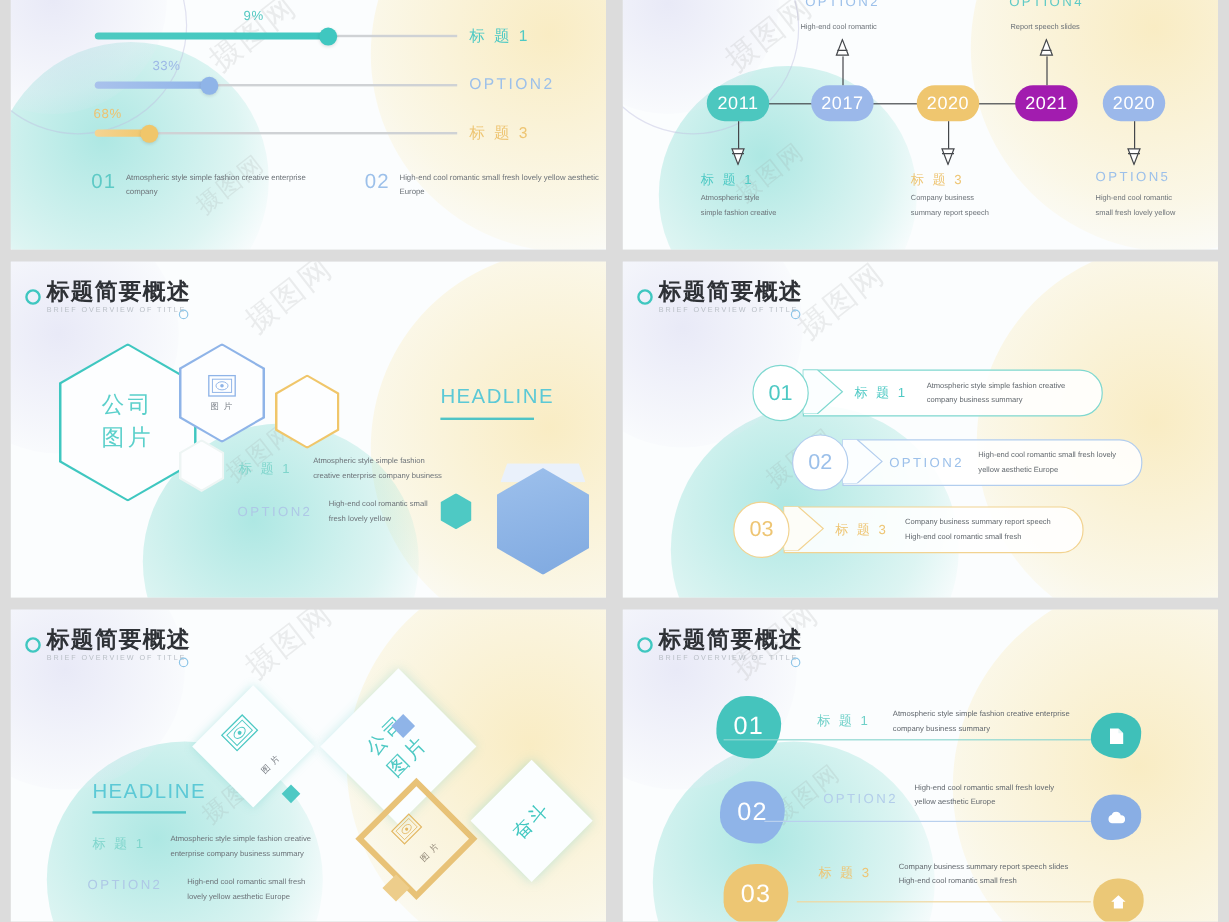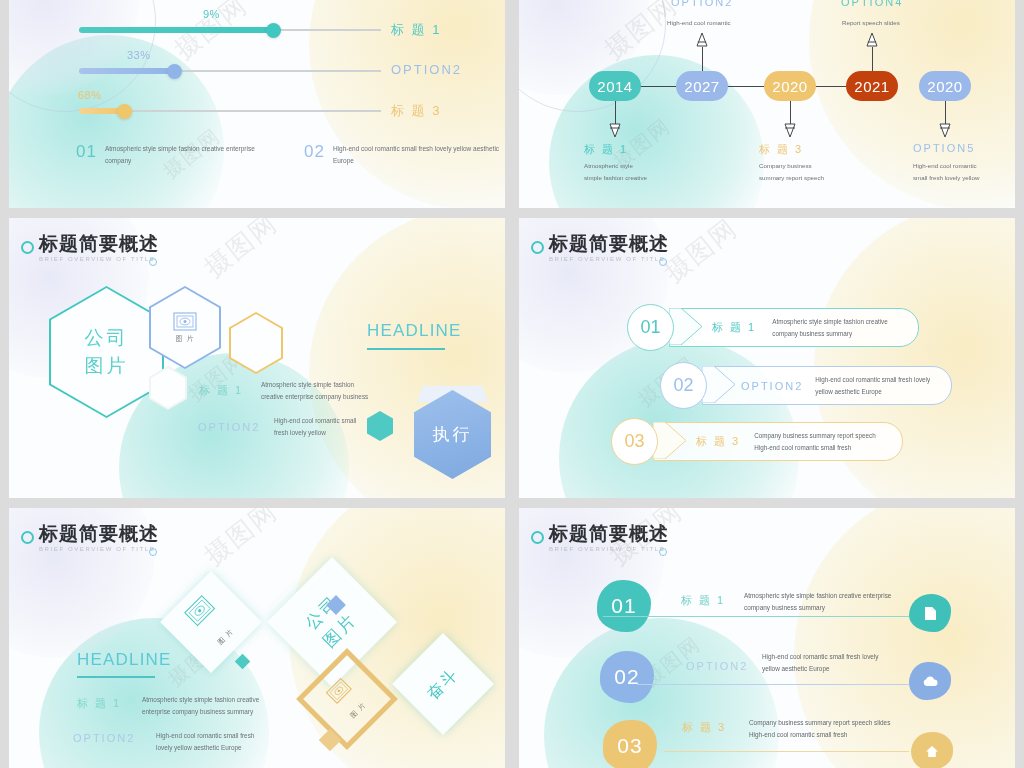--- a/index.html
+++ b/index.html
@@ -182,48 +182,48 @@
   <div class="slide">
     <div class="blob blob-yellow" style="left:290px;top:-130px;width:340px;height:340px;"></div>
     <div class="blob blob-teal" style="left:30px;top:55px;width:215px;height:215px;"></div>
     <div class="blob blob-lilac" style="left:-55px;top:-90px;width:185px;height:185px;"></div>
     <div class="blob blob-ring" style="left:-30px;top:-65px;width:175px;height:175px;"></div>
     <div class="wm" style="left:80px;top:10px;">摄图网</div>
     <div class="wm" style="left:90px;top:130px;font-size:20px;">摄图网</div>
 
     <div class="tl-line" style="left:100px;top:86px;width:230px;"></div>
 
-    <div class="tl-pill" style="left:70px;top:71px;background:#4cc7bf;">2014</div>
+    <div class="tl-pill" style="left:70px;top:71px;background:#4cc7bf;">2011</div>
     <div class="tl-stem" style="left:96px;top:101px;height:24px;"></div>
     <svg style="position:absolute;left:89px;top:123px;" width="14" height="15" viewBox="0 0 14 15">
         <path d="M2 1 H12 L7 14 Z" fill="#fff" stroke="#44474b" stroke-width="1"></path>
         <path d="M2 5 H12" stroke="#44474b" stroke-width="1"></path>
       </svg>
     <div class="tl-ttl" style="left:65px;top:142px;color:#4ec9c4;">标 题 1</div>
     <div class="tl-desc" style="left:65px;top:160px;">Atmospheric style<br>simple fashion creative</div>
 
-    <div class="tl-pill" style="left:157px;top:71px;background:#9bb8ea;">2027</div>
+    <div class="tl-pill" style="left:157px;top:71px;background:#9bb8ea;">2017</div>
     <div class="tl-stem" style="left:183px;top:47px;height:24px;"></div>
     <svg style="position:absolute;left:176px;top:32px;" width="14" height="15" viewBox="0 0 14 15">
         <path d="M7 1 L12 14 H2 Z" fill="#fff" stroke="#44474b" stroke-width="1"></path>
         <path d="M2.8 10 H11.2" stroke="#44474b" stroke-width="1"></path>
       </svg>
     <div class="tl-ttl" style="left:152px;top:-4px;color:#9cc0ea;">OPTION2</div>
     <div class="tl-desc" style="left:148px;top:17px;">High-end cool romantic</div>
 
     <div class="tl-pill" style="left:245px;top:71px;background:#efc66f;">2020</div>
     <div class="tl-stem" style="left:271px;top:101px;height:24px;"></div>
     <svg style="position:absolute;left:264px;top:123px;" width="14" height="15" viewBox="0 0 14 15">
         <path d="M2 1 H12 L7 14 Z" fill="#fff" stroke="#44474b" stroke-width="1"></path>
         <path d="M2 5 H12" stroke="#44474b" stroke-width="1"></path>
       </svg>
     <div class="tl-ttl" style="left:240px;top:142px;color:#eec573;">标 题 3</div>
     <div class="tl-desc" style="left:240px;top:160px;">Company business<br>summary report speech</div>
 
-    <div class="tl-pill" style="left:327px;top:71px;background:#c2410c;">2021</div>
+    <div class="tl-pill" style="left:327px;top:71px;background:#a21caf;">2021</div>
     <div class="tl-stem" style="left:353px;top:47px;height:24px;"></div>
     <svg style="position:absolute;left:346px;top:32px;" width="14" height="15" viewBox="0 0 14 15">
         <path d="M7 1 L12 14 H2 Z" fill="#fff" stroke="#44474b" stroke-width="1"></path>
         <path d="M2.8 10 H11.2" stroke="#44474b" stroke-width="1"></path>
       </svg>
     <div class="tl-ttl" style="left:322px;top:-4px;color:#5ecac6;">OPTION4</div>
     <div class="tl-desc" style="left:323px;top:17px;">Report speech slides</div>
 
     <div class="tl-pill" style="left:400px;top:71px;background:#9bb8ea;">2020</div>
     <div class="tl-stem" style="left:426px;top:101px;height:24px;"></div>
@@ -278,23 +278,20 @@
       <div class="hex-in"></div>
     </div>
 
     <div class="hex" style="left:358px;top:193px;width:26px;height:30px;background:#4ec9c4;"></div>
 
     <div class="headline" style="left:358px;top:103px;">HEADLINE</div>
     <div class="headline-ul" style="left:358px;top:130px;width:78px;"></div>
 
     <div style="position:absolute;left:408px;top:168px;width:71px;height:16px;background:#eaf1fb;clip-path:polygon(8% 0,92% 0,100% 100%,0 100%);"></div>
     <div class="hex" style="left:405px;top:172px;width:77px;height:89px;background:linear-gradient(165deg,#9dc0ec,#7fa9e0);"></div>
-    <div class="hex-lbl" style="left:405px;top:172px;width:77px;height:89px;">
-      <span style="color:#fff;font-size:17px;letter-spacing:3px;">执行</span>
-    </div>
 
     <div class="ftag" style="left:190px;top:165px;color:#7fd5cc;">标 题 1</div>
     <div class="ftxt" style="left:252px;top:161px;">Atmospheric style simple fashion<br>creative enterprise company business</div>
     <div class="ftag" style="left:189px;top:203px;color:#aec8e6;">OPTION2</div>
     <div class="ftxt" style="left:265px;top:197px;">High-end cool romantic small<br>fresh lovely yellow</div>
   </div>
 
   <div class="slide">
     <div class="blob blob-yellow" style="left:295px;top:-15px;width:330px;height:330px;"></div>
     <div class="blob blob-teal" style="left:40px;top:120px;width:240px;height:240px;"></div>

